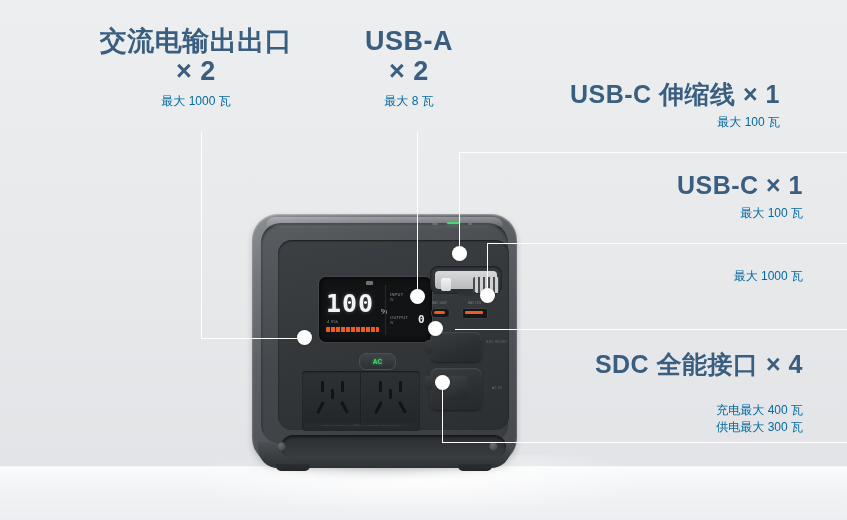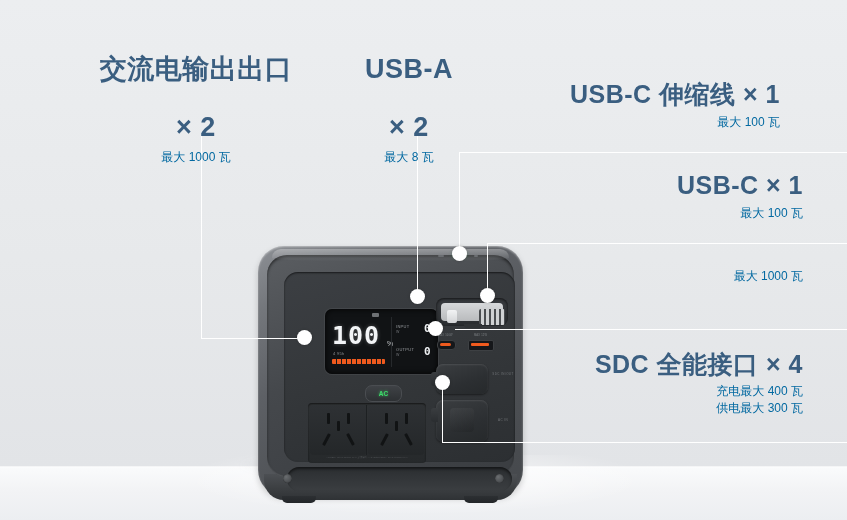--- a/index.html
+++ b/index.html
@@ -14,21 +14,21 @@
   .wall{position:absolute;left:0;top:0;width:847px;height:468px;
         background:linear-gradient(180deg,#eceef0 0%,#e7e9eb 55%,#e2e4e7 100%);}
   .floor{position:absolute;left:0;top:467px;width:847px;height:53px;
         background:linear-gradient(180deg,#fafbfc 0%,#f2f3f5 45%,#eceef1 100%);}
   .horizon{position:absolute;left:0;top:466px;width:847px;height:2px;
         background:linear-gradient(180deg,rgba(255,255,255,.85),rgba(255,255,255,0));}
   .floorglow{position:absolute;left:180px;top:455px;width:470px;height:60px;
         background:radial-gradient(ellipse at 50% 40%,rgba(255,255,255,.85),rgba(255,255,255,0) 70%);}
 
   
-  .device{position:absolute;left:258px;top:214px;width:265px;height:256px;margin-top:32px;}
+  .device{position:absolute;left:252px;top:214px;width:265px;height:256px;}
   .shadow{position:absolute;left:236px;top:452px;width:295px;height:26px;
         background:radial-gradient(ellipse at 50% 50%,rgba(120,125,132,.42),rgba(120,125,132,0) 70%);
         filter:blur(3px);}
 
   .body-outer{position:absolute;left:0;top:0;width:265px;height:250px;border-radius:26px;
         background:linear-gradient(150deg,#8d9095 0%,#74777c 16%,#5d6065 38%,#4e5155 66%,#45484c 100%);
         box-shadow:inset 0 1px 2px rgba(255,255,255,.45), 0 3px 6px rgba(0,0,0,.18);}
   .body-base{position:absolute;left:6px;top:228px;width:253px;height:26px;border-radius:0 0 20px 20px;
         background:linear-gradient(180deg,#4c4f53 0%,#3c3f42 55%,#2f3235 100%);}
   .foot-l{position:absolute;left:24px;top:250px;width:34px;height:7px;border-radius:0 0 5px 5px;
@@ -133,21 +133,21 @@
   
   .lead{position:absolute;background:#ffffff;}
   .lead.h{height:1px;}
   .lead.v{width:1px;}
   .dot{position:absolute;width:15px;height:15px;border-radius:50%;background:#ffffff;
         box-shadow:0 0 3px rgba(0,0,0,.18);}
 
   .label{position:absolute;}
   .title{font-weight:700;color:#3a5e80;letter-spacing:.5px;line-height:1.12;white-space:nowrap;}
   .sub{color:#0369a1;font-size:12px;line-height:1.45;white-space:nowrap;}
-  .t-lg{font-size:27px;margin-top:28px;}
+  .t-lg{font-size:27px;}
   .t-md{font-size:25px;}
   .ctr{text-align:center;} .rgt{text-align:right;}
 </style>
 </head>
 <body>
 
 <div class="stage">
 
   <div class="wall"></div>
   <div class="floor"></div>
@@ -292,17 +292,17 @@
     <div class="title t-md">USB-C × 1</div>
     <div class="sub" style="margin-top:6px;">最大 100 瓦</div>
   </div>
 
   <div class="label rgt" style="left:447px;top:262px;width:356px;">
     <div class="sub" style="margin-top:6px;">最大 1000 瓦</div>
   </div>
 
   <div class="label rgt" style="left:447px;top:350px;width:356px;">
     <div class="title t-md">SDC 全能接口 × 4</div>
-    <div class="sub" style="margin-top:5px;">充电最大 400 瓦</div>
+    <div class="sub" style="margin-top:24px;">充电最大 400 瓦</div>
     <div class="sub">供电最大 300 瓦</div>
   </div>
 
 </div>
 
 </body></html>

